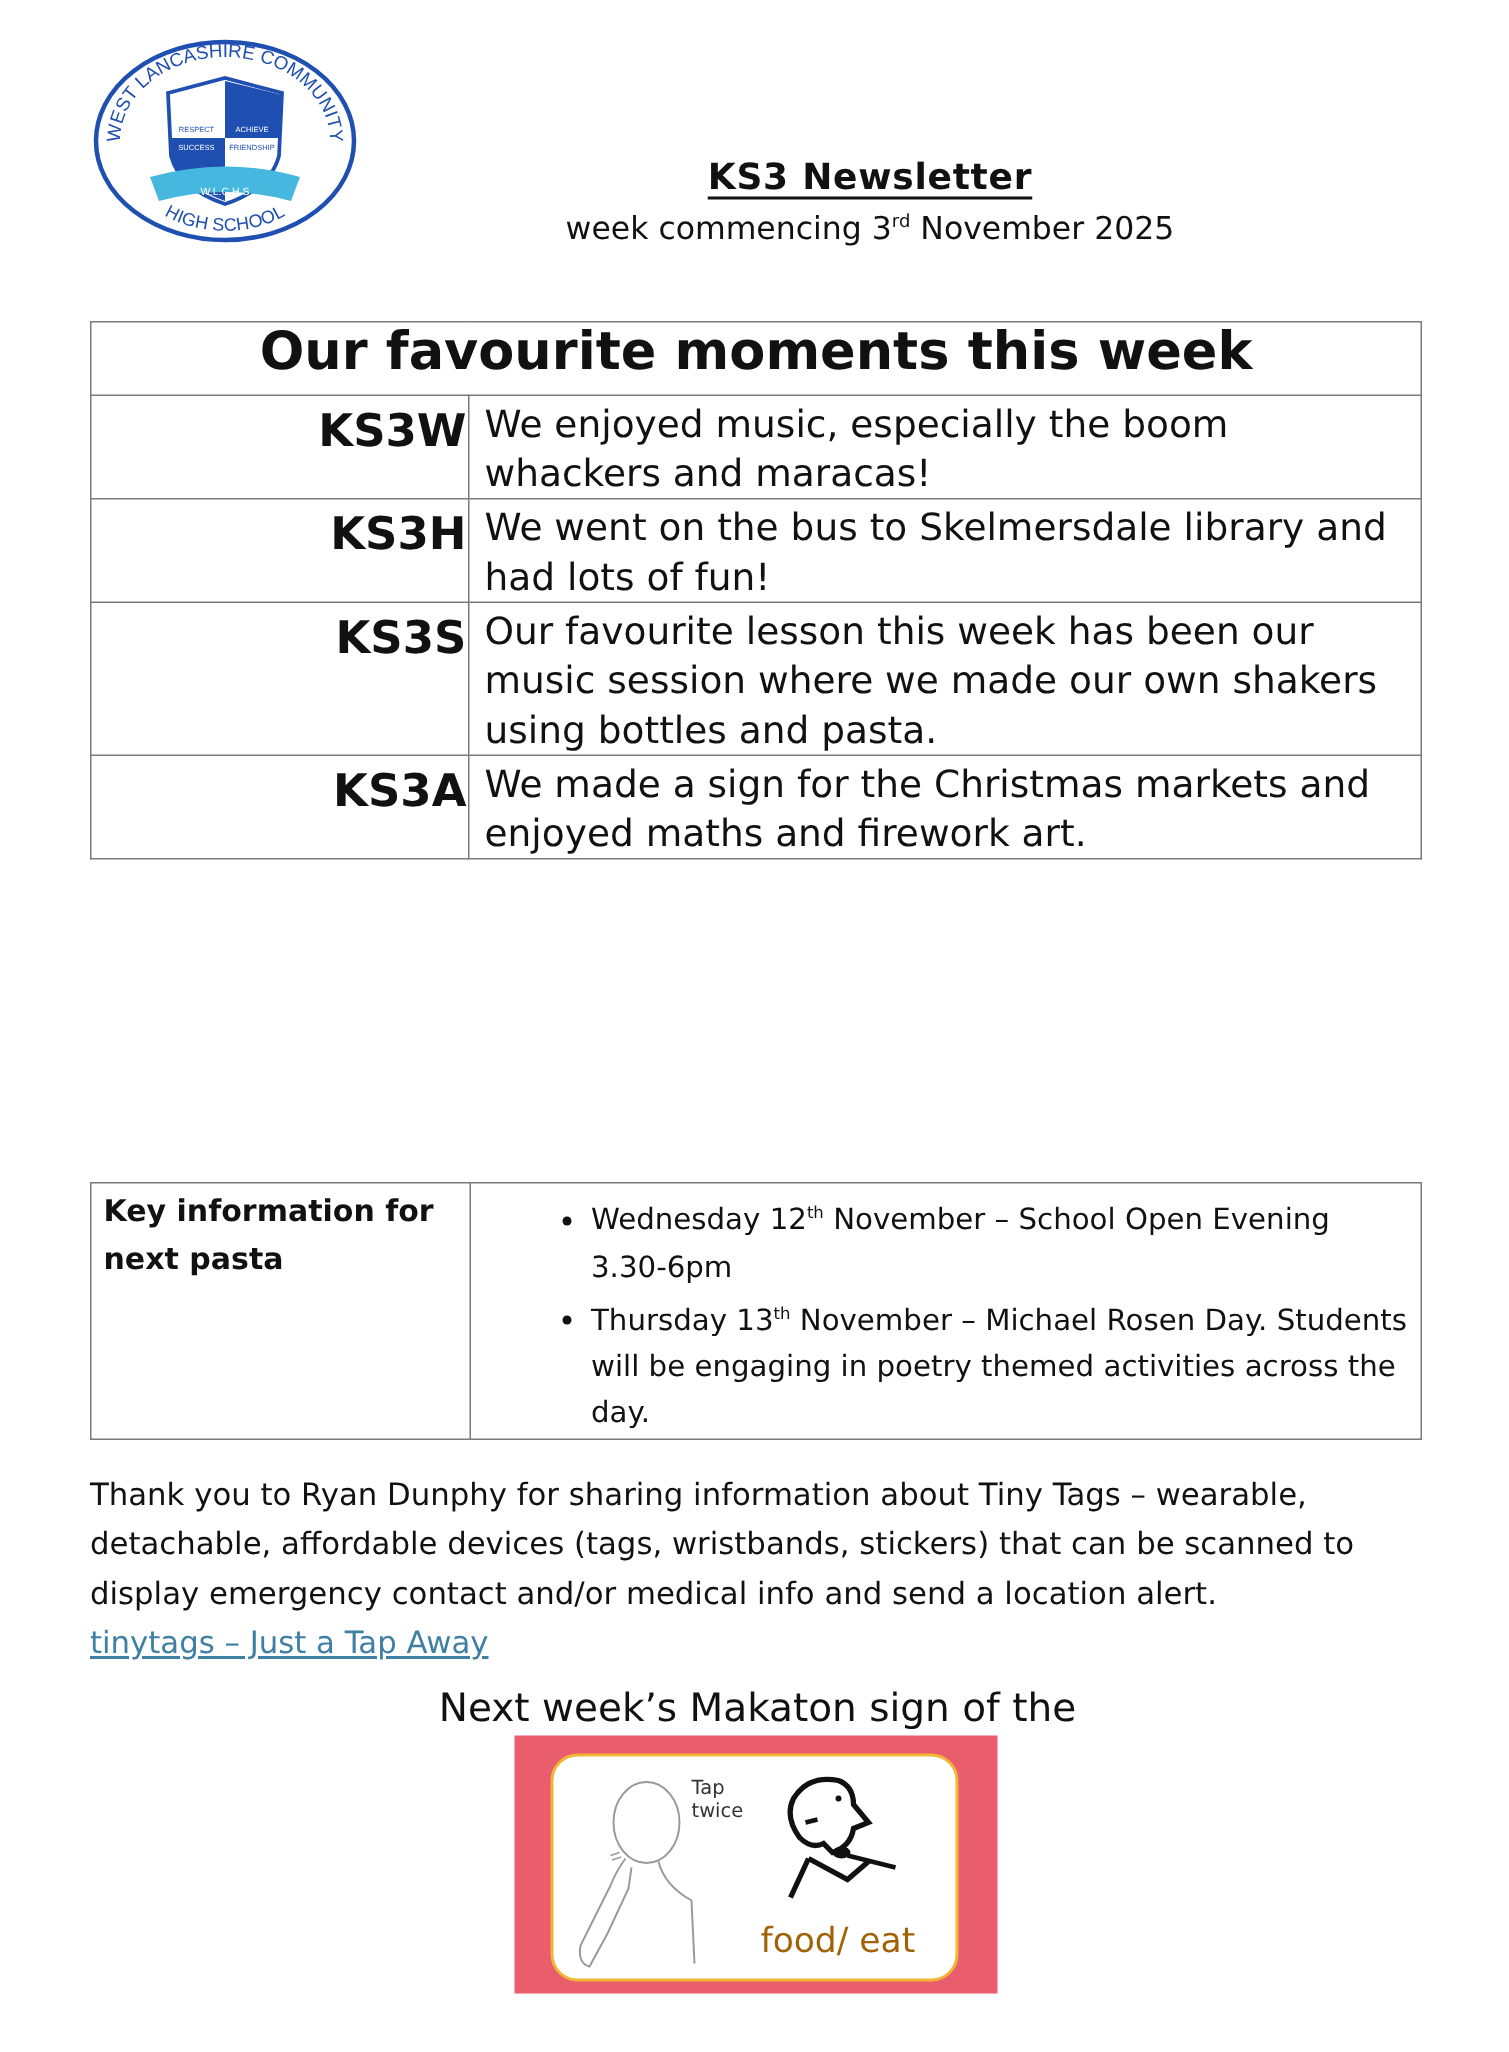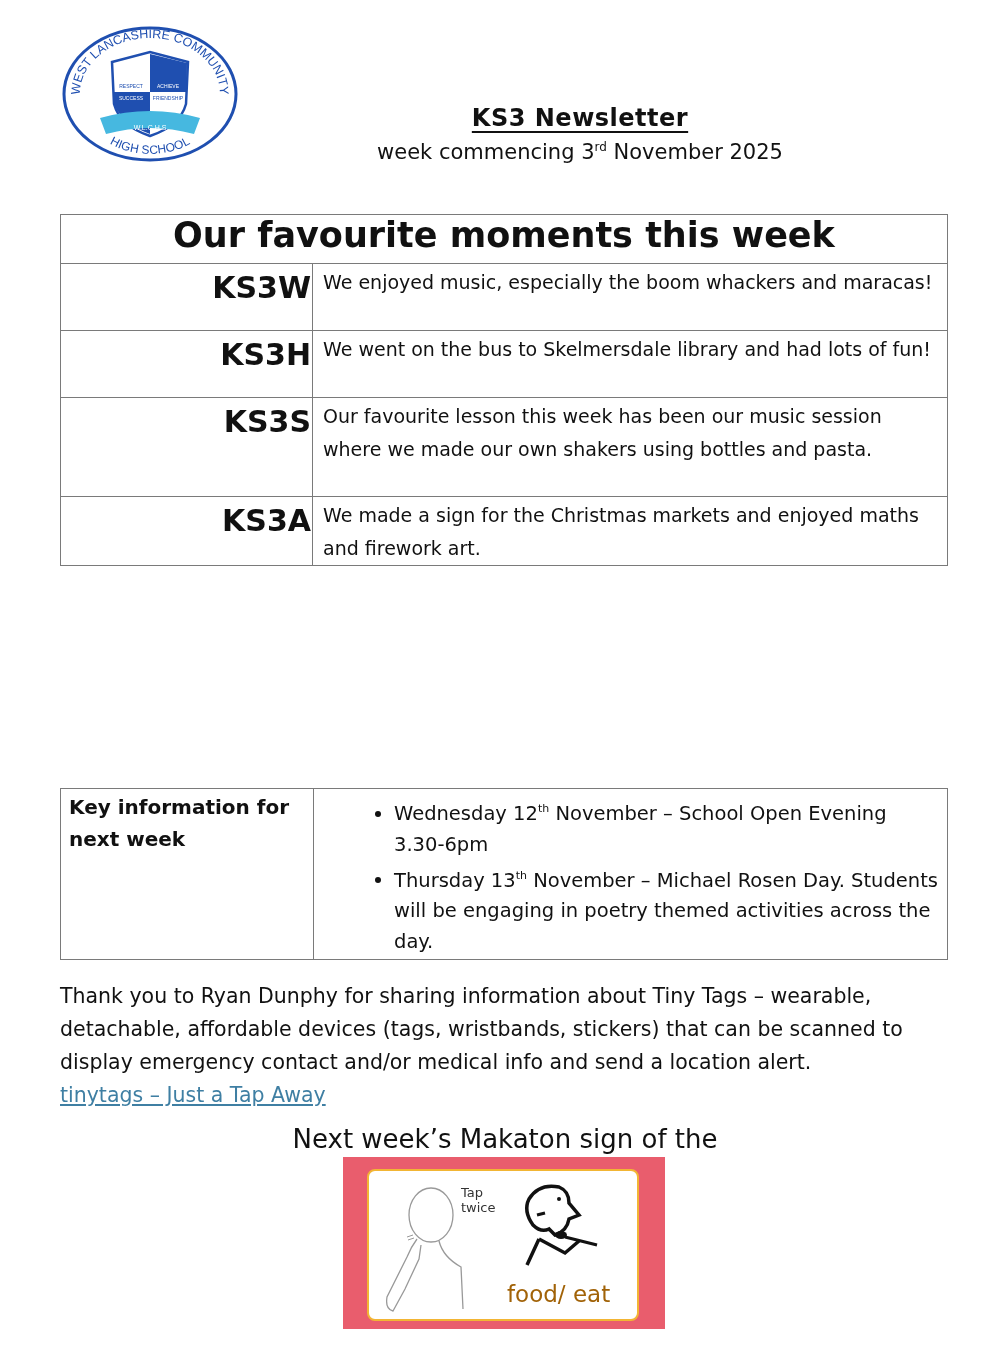--- a/index.html
+++ b/index.html
@@ -9,35 +9,35 @@
   .title-block { position: absolute; left: 360px; top: 104px; width: 440px; text-align: center; }
   .title { font-size: 24px; font-weight: bold; text-decoration: underline; text-underline-offset: 5px; letter-spacing: 0.5px; }
   .subtitle { font-size: 21px; margin-top: 8px; }
   .subtitle sup { font-size: 12px; }
 
   table { border-collapse: collapse; position: absolute; left: 60px; width: 888px; }
   td, th { border: 1.5px solid #7a7a7a; vertical-align: top; }
   #moments { top: 214px; }
   #moments th { font-size: 35px; font-weight: bold; height: 48px; padding: 0; margin-top: 23px; }
   #moments td.cls { width: 249px; text-align: right; font-size: 30px; font-weight: bold; padding-top: 6px; }
-  #moments td.txt { font-size: 19px; line-height: 33px; padding: 2px 8px 0 10px; }
+  #moments td.txt { font-size: 25px; line-height: 33px; padding: 2px 8px 0 10px; }
 
   #keyinfo { top: 788px; }
   #keyinfo td.label { width: 238px; font-size: 20px; font-weight: bold; line-height: 32px; padding: 2px 6px 0 8px; }
   #keyinfo td.list { font-size: 19.5px; line-height: 31px; padding: 4px 8px 2px 0; }
   #keyinfo ul { margin: 0; padding-left: 80px; }
   #keyinfo li { margin: 0; }
   #keyinfo sup { font-size: 11px; }
 
   .para { position: absolute; left: 60px; top: 980px; width: 890px; font-size: 20.5px; line-height: 33px; }
   .para a { color: #3f7fa3; text-decoration: underline; }
   .makaton-caption { position: absolute; left: 270px; top: 1124px; width: 470px; text-align: center; font-size: 26px; }
   .makaton-card { position: absolute; left: 343px; top: 1157px; width: 322px; height: 172px; background: #e95d6d; }
   .makaton-inner { position: absolute; left: 24px; top: 12px; width: 268px; height: 148px; background: #fff;
-                   border-radius: 8px; border: 2px solid #f2b534; }
+                   border-radius: 18px; border: 2px solid #f2b534; }
   .tap { position: absolute; left: 92px; top: 14px; font-size: 13px; line-height: 15px; color: #333; }
   .food { position: absolute; left: 138px; top: 110px; font-size: 23px; color: #a16207; }
 </style>
 </head>
 <body>
 
 <div class="logo">
   <svg width="180" height="140" viewBox="0 0 180 140">
     <defs>
       <path id="topArc" d="M20,70 A70,56 0 0 1 160,70"></path>
@@ -89,21 +89,21 @@
   <tr style="height:67px">
     <td class="cls">KS3A</td>
     <td class="txt">We made a sign for the Christmas markets and enjoyed maths and firework art.</td>
   </tr>
 </tbody>
   </table>
 
 <table id="keyinfo">
   <tbody>
       <tr style="height:158px">
-    <td class="label">Key information for next week</td>
+    <td class="label">Key information for next pasta</td>
     <td class="list">
       <ul>
         <li><span>Wednesday 12</span><sup>th</sup><span> November – School Open Evening 3.30-6pm</span></li>
         <li><span>Thursday 13</span><sup>th</sup><span> November – Michael Rosen Day. Students will be engaging in poetry themed activities across the day.</span></li>
       </ul>
     </td>
   </tr>
 </tbody>
   </table>
 

